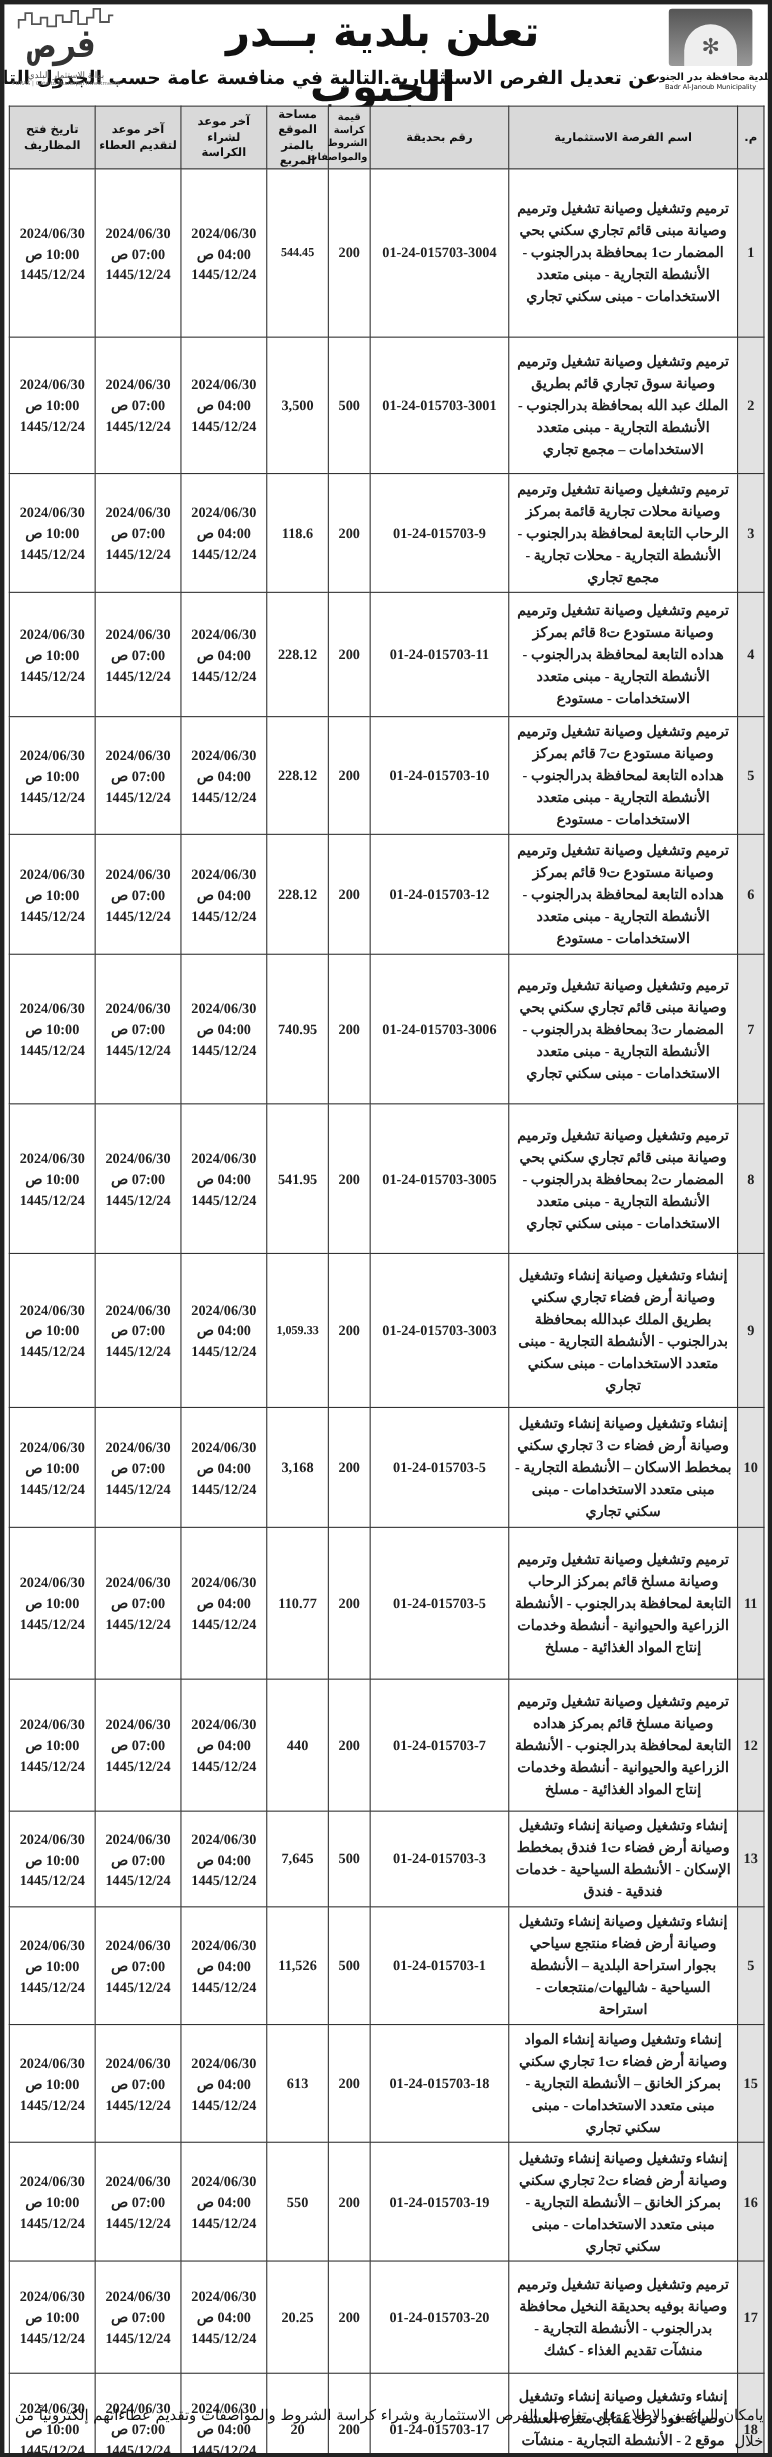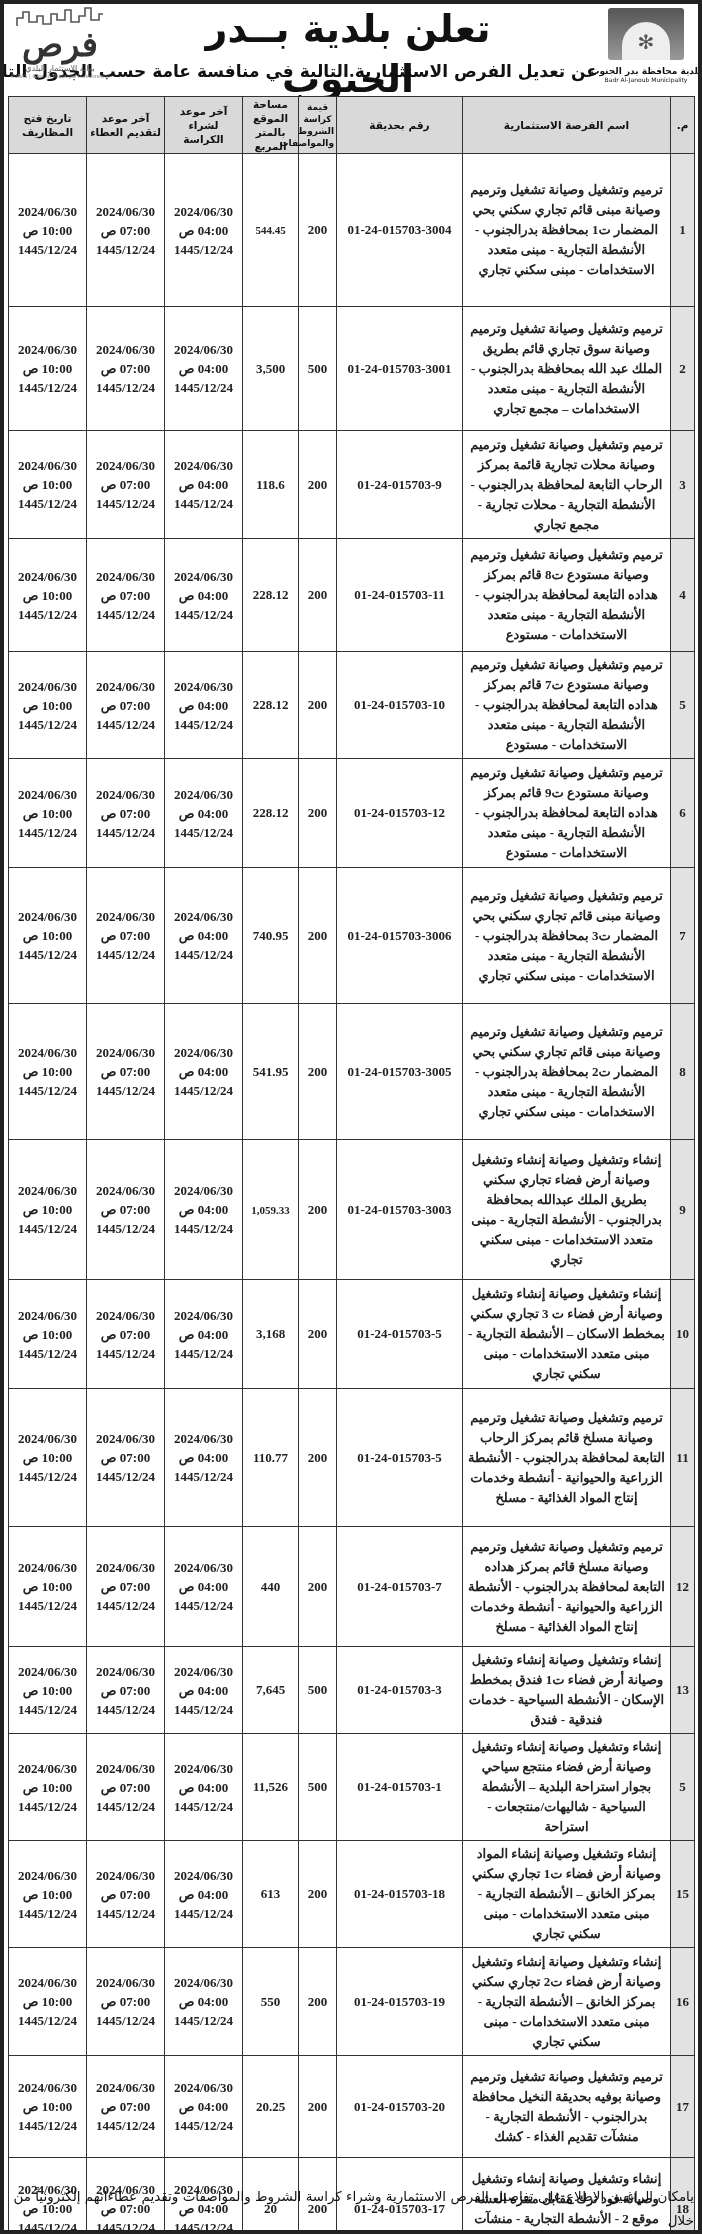--- a/index.html
+++ b/index.html
@@ -26,21 +26,21 @@
     position: absolute; left: 50%; top: 22px; transform: translateX(-50%);
     font-size: 20px; color: #555;
   }
   .logo-right .name-ar { font-size: 9px; font-weight: bold; margin-top: 6px; white-space: nowrap; }
   .logo-right .name-en { font-size: 6px; direction: ltr; white-space: nowrap; }
   .logo-left {
     position: absolute; left: 6px; top: 2px; width: 100px; height: 86px;
     display: flex; flex-direction: column; align-items: center;
   }
   .logo-left .skyline { width: 90px; height: 22px; }
-  .logo-left .brand { font-size: 34px; font-weight: bold; color: #333; line-height: 32px; font-family: Liberation Sans, sans-serif; }
+  .logo-left .brand { font-size: 34px; font-weight: bold; color: #333; line-height: 32px; font-family: Liberation Mono, monospace; }
   .logo-left .tag-ar { font-size: 8px; color: #555; margin-top: 4px; white-space: nowrap; }
   .logo-left .tag-en { font-size: 5px; color: #777; direction: ltr; white-space: nowrap; }
   .title {
     position: absolute; right: 160px; top: 0; width: 380px; text-align: center;
     font-size: 38px; font-weight: bold; line-height: 50px; letter-spacing: 1px;
   }
   .subtitle {
     position: absolute; right: 100px; top: 54px; width: 500px; text-align: center;
     font-size: 17px; font-weight: bold; line-height: 26px; white-space: nowrap;
   }

